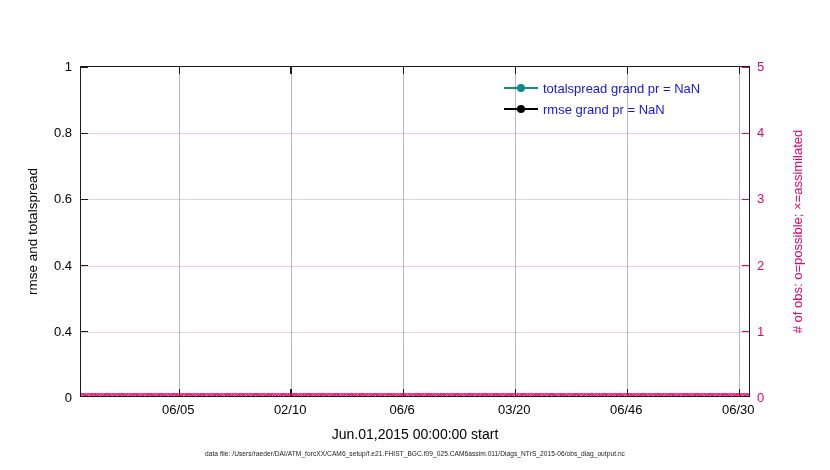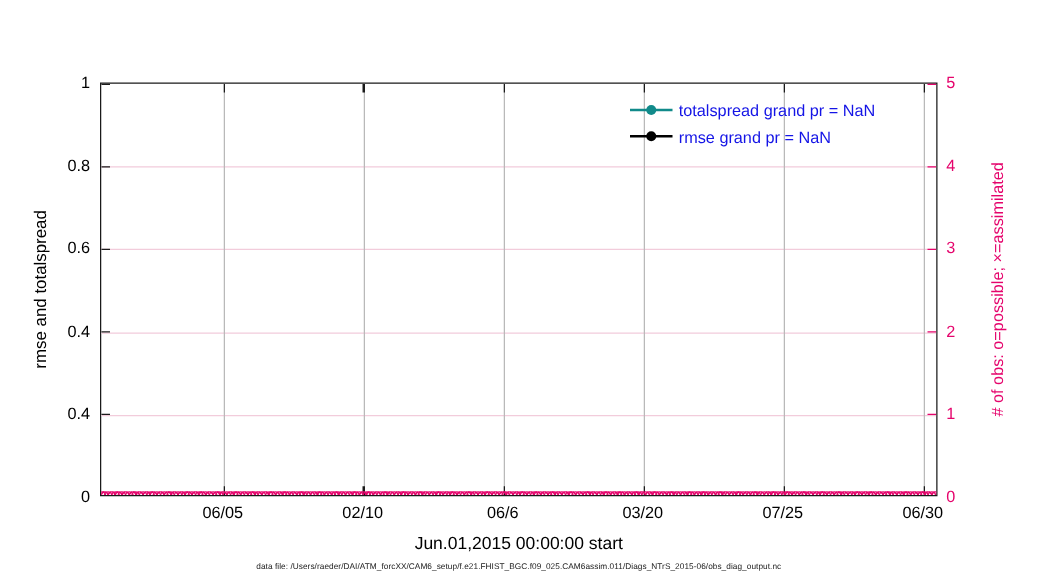--- a/index.html
+++ b/index.html
@@ -289,21 +289,21 @@
     <div class="ylabel-right" style="top: 264.6px;">2</div>
     <div class="ylabel-right" style="top: 198.4px;">3</div>
     <div class="ylabel-right" style="top: 132.2px;">4</div>
     <div class="ylabel-right" style="top: 66px;">5</div>
   </div>
 <div id="xtick-labels">
     <div class="xlabel-tick" style="left: 178.222px;">06/05</div>
     <div class="xlabel-tick" style="left: 290.179px;">02/10</div>
     <div class="xlabel-tick" style="left: 402.203px;">06/6</div>
     <div class="xlabel-tick" style="left: 514.227px;">03/20</div>
-    <div class="xlabel-tick" style="left: 626.251px;">07/25</div>
+    <div class="xlabel-tick" style="left: 626.251px;">06/46</div>
     <div class="xlabel-tick" style="left: 738.208px;">06/30</div>
   </div>
 
 <div id="plot-frame">
   <div id="plot-inner">
     <div id="grid-layer">
         <div class="hgrid" style="top: 265px;"></div>
         <div class="hgrid" style="top: 199px;"></div>
         <div class="hgrid" style="top: 132px;"></div>
         <div class="hgrid" style="top: 66px;"></div>

